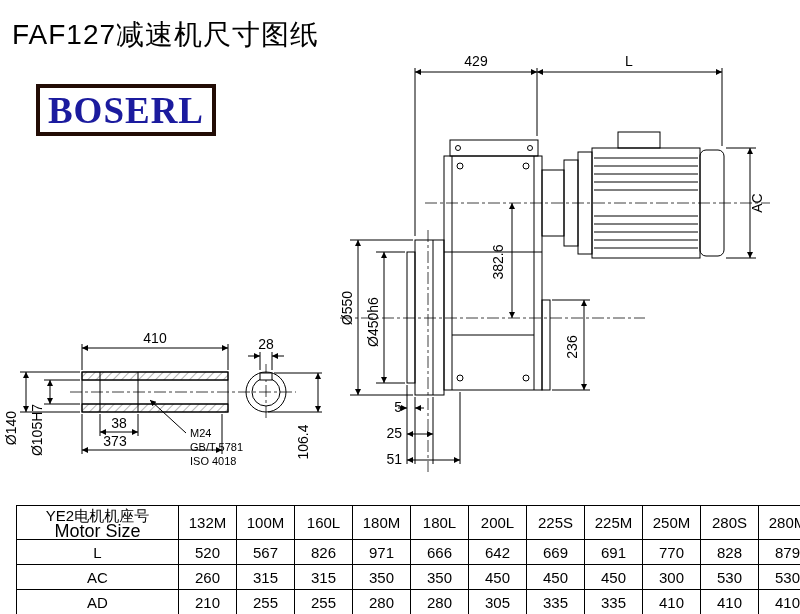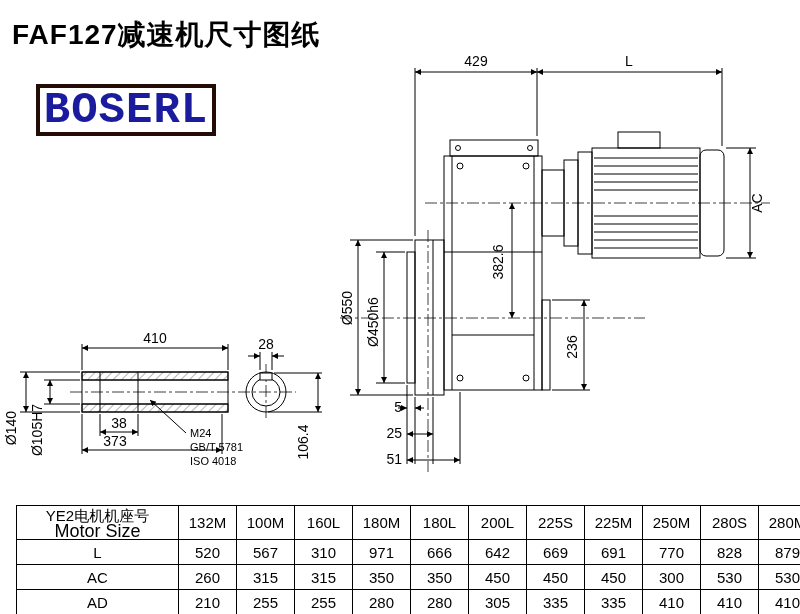--- a/index.html
+++ b/index.html
@@ -1,21 +1,21 @@
 <!DOCTYPE html>
 <html><head>
 <meta charset="utf-8">
 <style>
   *{margin:0;padding:0;box-sizing:border-box}
   html,body{width:800px;height:614px;background:#fff;color:#000;
     font-family:"Liberation Sans",sans-serif;position:relative;overflow:hidden}
-  .title{position:absolute;left:12px;top:16px;font-size:28px;font-weight:bold;letter-spacing:1px;z-index:3}
+  .title{position:absolute;left:12px;top:16px;font-size:28px;font-weight:normal;letter-spacing:1px;z-index:3}
   .logo{position:absolute;left:36px;top:84px;width:180px;height:52px;border:4px solid #220c05;
     display:flex;align-items:center;justify-content:center;background:#fff;z-index:3}
-  .logo span{font-family:Liberation Mono, monospace;font-weight:bold;font-size:44px;color:#1b1b9e;letter-spacing:1px}
+  .logo span{font-family:Liberation Serif, serif;font-weight:bold;font-size:37px;color:#1b1b9e;letter-spacing:1px}
   svg.drawing{position:absolute;left:0;top:0;width:800px;height:505px;z-index:1}
   svg .ln{stroke:#000;stroke-width:1;fill:none}
   svg .cl{stroke:#000;stroke-width:0.75;fill:none;stroke-dasharray:12 3 3 3}
   svg text{font-family:"Liberation Sans",sans-serif;font-size:14px;fill:#000;stroke:none}
   svg text.s{font-size:11px}
   table.dims{position:absolute;left:16px;top:505px;width:800px;height:109px;border-collapse:collapse;
     table-layout:fixed;z-index:2;background:#fff}
   table.dims td{border:1px solid #000;text-align:center;vertical-align:middle;font-size:15px;padding:0}
   table.dims tr.head{height:34px}
   table.dims tr.data{height:25px}
@@ -213,21 +213,21 @@
     <td>225S</td>
     <td>225M</td>
     <td>250M</td>
     <td>280S</td>
     <td>280M</td>
   </tr>
   <tr class="data">
     <td>L</td>
     <td>520</td>
     <td>567</td>
-    <td>310</td>
+    <td>826</td>
     <td>971</td>
     <td>666</td>
     <td>642</td>
     <td>669</td>
     <td>691</td>
     <td>770</td>
     <td>828</td>
     <td>879</td>
   </tr>
   <tr class="data">

